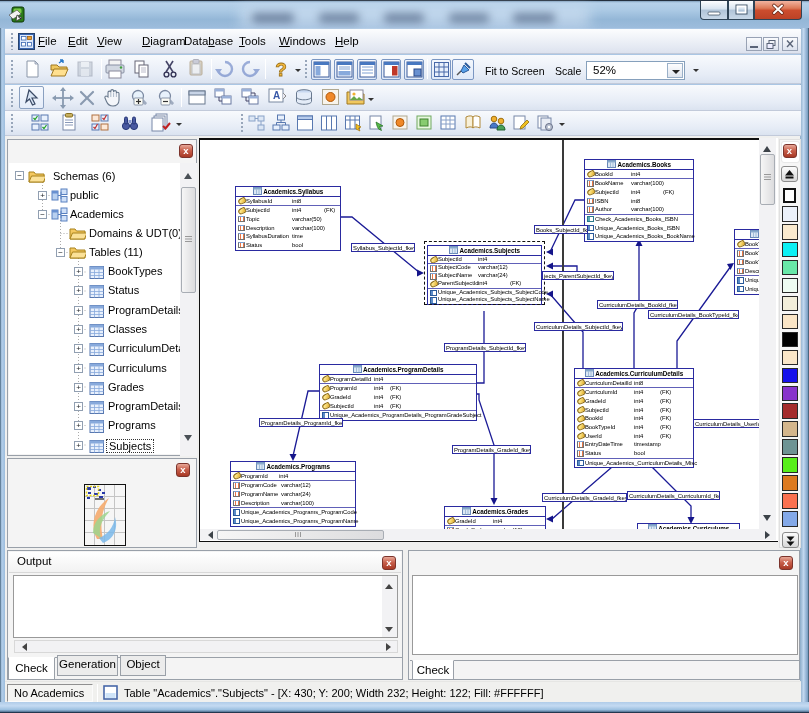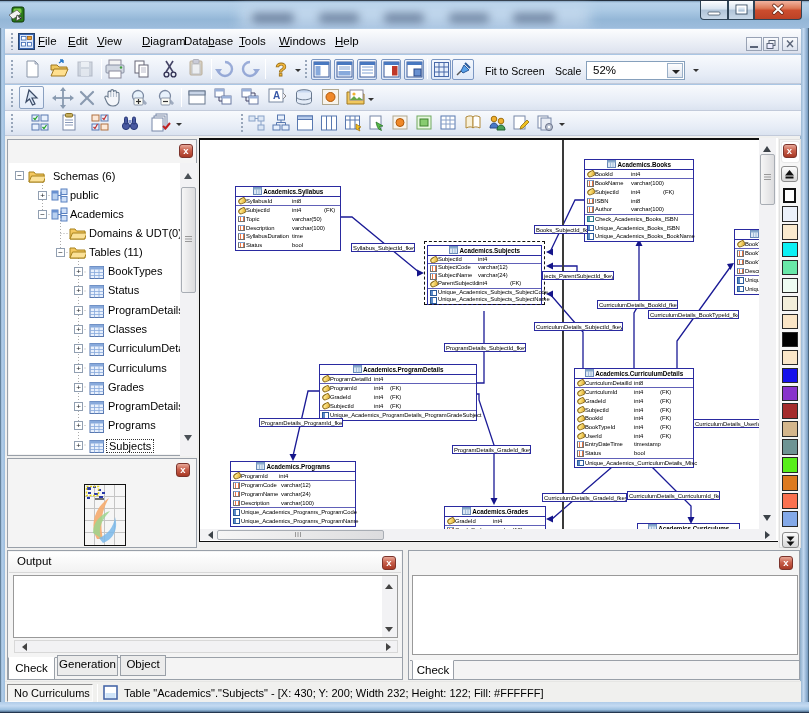--- a/index.html
+++ b/index.html
@@ -1134,21 +1134,21 @@
 
 <div id="respanel" class="panel">
   <div class="closebox" style="right:6px;top:5px;">x</div>
   <div class="abs" style="left:3px;top:24px;width:386px;height:80px;border:1px solid #999;background:#fff;"></div>
   <div class="abs" style="left:1px;top:109px;width:390px;height:1px;background:#9aa0a8;"></div>
   <div class="tab" style="left:3px;top:109px;width:42px;height:20px;background:#fff;border-top:1px solid #fff;"><span style="position:relative;top:3px;">Check</span></div>
 </div>
 
 <div id="statusbar" class="abs">
   <div class="abs" style="left:2px;top:2px;width:86px;height:18px;border:1px solid #a8a8a8;border-color:#909090 #fbfbfb #fbfbfb #909090;background:#f4f4f2;">
-      <span style="position:absolute;left:6px;top:2px;">No Curriculums</span>
+      <span style="position:absolute;left:6px;top:2px;">No Academics</span>
     </div>
   <div class="abs" style="left:92px;top:2px;width:1px;height:18px;background:#808080;border-right:1px solid #fff;"></div>
   <svg class="abs" style="left:98px;top:3px;" width="15" height="15">
       <rect x="1" y="1" width="13" height="13" fill="#fff" stroke="#4868a8" stroke-width="1.6"></rect>
       <rect x="2.5" y="8" width="10" height="5" fill="#cfe4f8"></rect>
     </svg>
   <div class="abs" style="left:119px;top:4.5px;font-size:11px;">Table "Academics"."Subjects" - [X: 430; Y: 200; Width 232; Height: 122; Fill: #FFFFFF]</div>
 </div>
 
 </body></html>

